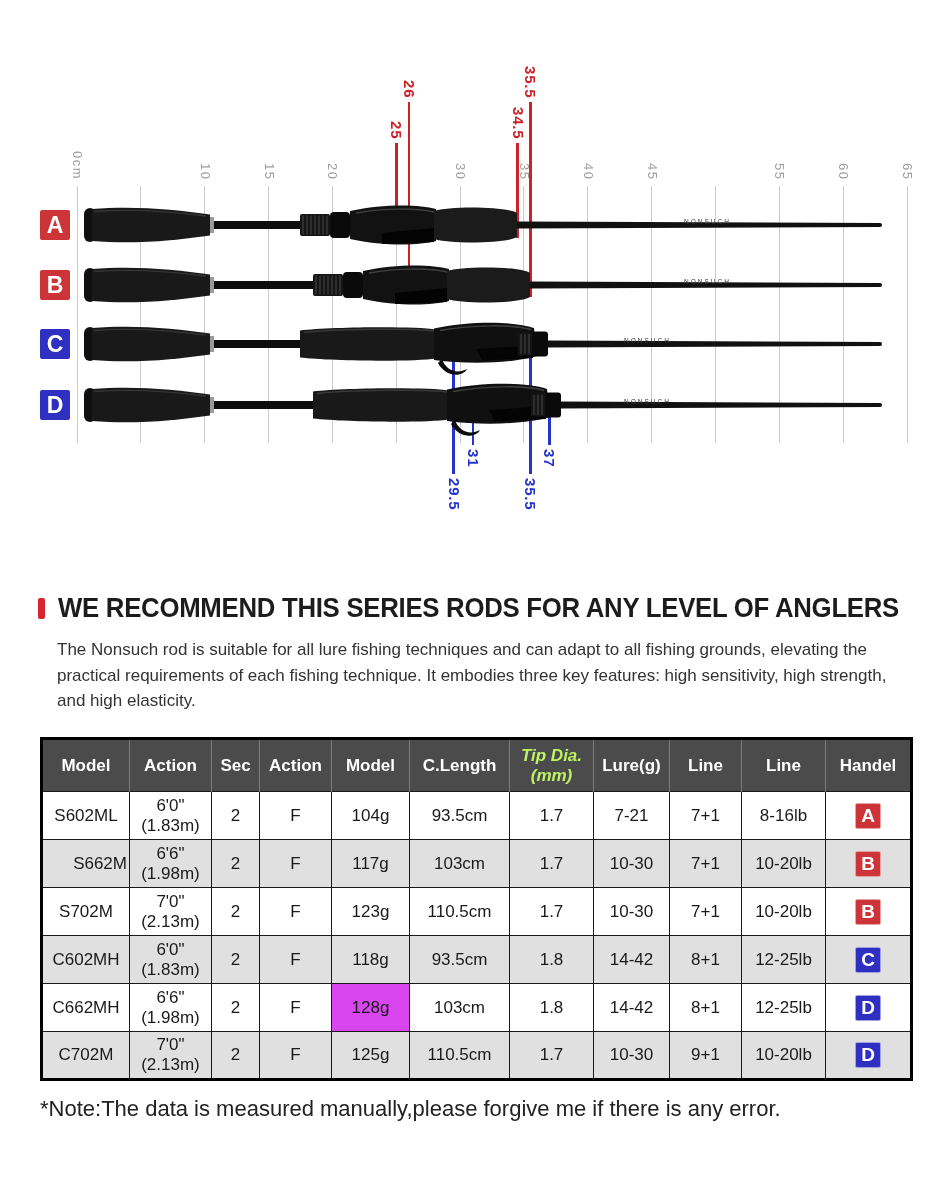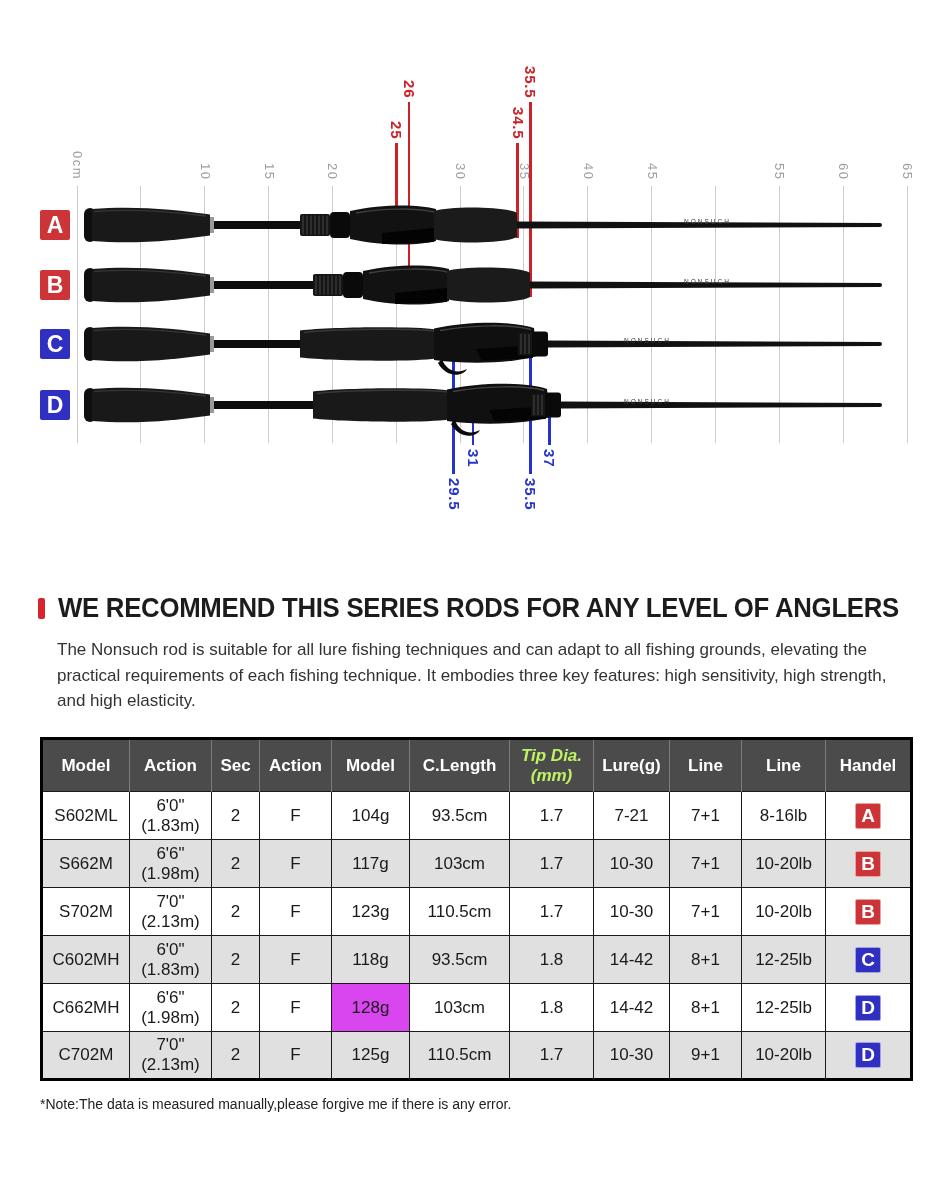--- a/index.html
+++ b/index.html
@@ -28,21 +28,21 @@
 
   
   #spec-table{position:absolute;left:40px;top:737px;width:872px;border-collapse:collapse;table-layout:fixed;
               font-size:17px;color:#1a1a1a;text-align:center;border:3px solid #000;z-index:5;background:#fff}
   #spec-table th{height:53px;font-weight:bold;font-size:17px;line-height:20px;border-left:1px solid #7c7c7c}
   #spec-table th:first-child{border-left:none}
   #spec-table td{height:48px;border:1px solid #1a1a1a;line-height:20px;padding:0 2px}
   .handle-badge{display:inline-flex;width:26px;height:26px;align-items:center;justify-content:center;
                 color:#fff;font-weight:bold;font-size:19px;border-radius:2px;border:1px solid rgba(255,255,255,.55)}
 
-  #note{position:absolute;left:40px;top:1096px;font-size:14px;color:#222}
+  #note{position:absolute;left:40px;top:1096px;font-size:22px;color:#222}
 </style>
 </head>
 <body>
 
 <div id="page">
 
   <div id="diagram">
       <div class="grid-line" style="left: 76.5px; top: 186px; height: 257px; background: rgb(204, 204, 204);"></div>
       <div class="grid-line" style="left: 140.35px; top: 186px; height: 257px; background: rgb(204, 204, 204);"></div>
       <div class="grid-line" style="left: 204.2px; top: 186px; height: 257px; background: rgb(204, 204, 204);"></div>
@@ -275,21 +275,21 @@
           </td>
           <td style="background: rgb(255, 255, 255);">
             <div>7+1</div>
           </td>
           <td style="background: rgb(255, 255, 255);">
             <div>8-16lb</div>
           </td>
           <td style="background: rgb(255, 255, 255);"><span class="handle-badge" style="background: rgb(205, 52, 56);">A</span></td>
         </tr>
         <tr>
-          <td style="background: rgb(224, 224, 224);">
+          <td style="background: rgb(224, 224, 224); text-align: right;">
             <div>S662M</div>
           </td>
           <td style="background: rgb(224, 224, 224);">
             <div>6'6"</div>
             <div>(1.98m)</div>
           </td>
           <td style="background: rgb(224, 224, 224);">
             <div>2</div>
           </td>
           <td style="background: rgb(224, 224, 224);">

